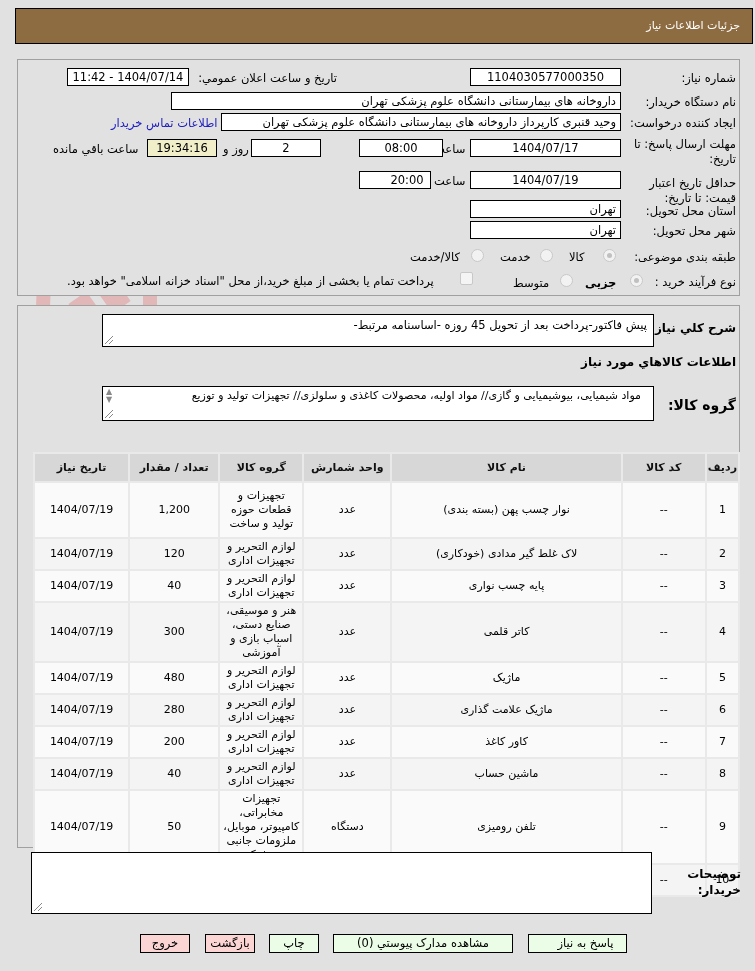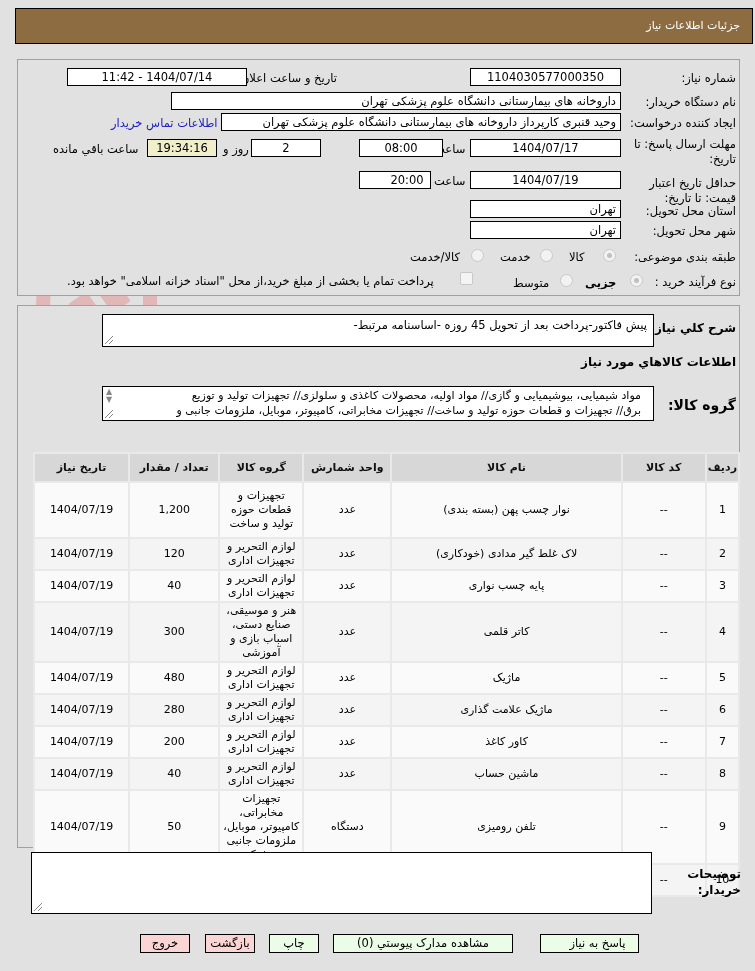--- a/index.html
+++ b/index.html
@@ -86,21 +86,21 @@
 
 <div class="titlebar">
   <span>جزئیات اطلاعات نیاز</span>
 </div>
 
 <div class="panel" style="left:17px; top:59px; width:723px; height:237px; border-left:1px solid #a0a0a0;"></div>
 
 <span class="abs lbl" style="right:19px; top:71px;">شماره نیاز:</span>
 <div class="box center" style="left:470px; top:68px; width:151px;">1104030577000350</div>
 <span class="abs lbl" style="right:418px; top:71px;">تاریخ و ساعت اعلان عمومي:</span>
-<div class="box center" style="left:67px; top:68px; width:180px;">1404/07/14 - 11:42</div>
+<div class="box center" style="left:67px; top:68px; width:122px;">1404/07/14 - 11:42</div>
 
 <span class="abs lbl" style="right:19px; top:95px;">نام دستگاه خریدار:</span>
 <div class="box right" style="left:171px; top:92px; width:450px;">داروخانه های بیمارستانی دانشگاه علوم پزشکی تهران</div>
 
 <span class="abs lbl" style="right:19px; top:116px;">ایجاد کننده درخواست:</span>
 <div class="box right" style="left:221px; top:113px; width:400px;">وحید قنبری کارپرداز داروخانه های بیمارستانی دانشگاه علوم پزشکی تهران</div>
 <span class="abs lbl link" style="left:111px; top:116px;">اطلاعات تماس خریدار</span>
 
 <span class="abs lbl" style="right:19px; top:137px; white-space:normal; width:110px; line-height:15px;">مهلت ارسال پاسخ: تا تاریخ:</span>
 <div class="box center" style="left:470px; top:139px; width:151px;">1404/07/17</div>
@@ -143,21 +143,20 @@
 <div class="textarea right" style="left:102px; top:314px; width:552px; height:33px;">
   <span>پیش فاکتور-پرداخت بعد از تحویل 45 روزه -اساسنامه مرتبط-</span>
   <span class="grip"></span>
 </div>
 
 <span class="abs bold" style="right:19px; top:355px; font-size:12px;">اطلاعات کالاهاي مورد نیاز</span>
 
 <span class="abs bold" style="right:19px; top:397px; font-size:14px;">گروه کالا:</span>
 <div class="textarea right" style="left:102px; top:386px; width:552px; height:35px; padding:1px 12px 1px 22px; font-size:11px; line-height:15px; white-space:nowrap; overflow:hidden;">
   <div>مواد شیمیایی، بیوشیمیایی و  گازی// مواد اولیه، محصولات کاغذی و سلولزی// تجهیزات تولید و توزیع</div>
-  <div>برق// تجهیزات و قطعات حوزه تولید و ساخت// تجهیزات مخابراتی، کامپیوتر، موبایل، ملزومات جانبی و</div>
   <span style="position:absolute; left:3px; top:1px; font-size:8px; color:#888; line-height:8px;">▲<br>▼</span>
   <span class="grip"></span>
 </div>
 
 <div class="abs" style="right:16px; top:414px; font-size:11px;margin-top:39px;">
   <span>نمایش 1 تا 10. [</span><span class="link">آخرین</span><span> / </span><span class="link">بعد</span><span>] </span><span class="link">3</span><span> ,</span><span class="link">2</span><span> ,</span><span class="bold">1</span><span> [قبل / اولین]</span>
 </div>
 
 <table class="grid">
   <thead>
@@ -264,17 +263,17 @@
     </tr>
   </tbody>
 </table>
 
 <span class="abs bold" style="right:14px; top:866px; white-space:normal; width:45px; font-size:12px; line-height:16px;">توضیحات خریدار:</span>
 <div class="textarea" style="left:31px; top:852px; width:621px; height:62px;">
   <span></span>
   <span class="grip"></span>
 </div>
 
-<div class="btn green" style="left:540px; top:934px; width:99px;padding-left:16px;">پاسخ به نیاز</div>
+<div class="btn green" style="left:528px; top:934px; width:99px;padding-left:16px;">پاسخ به نیاز</div>
 <div class="btn green" style="left:333px; top:934px; width:180px;">مشاهده مدارک پیوستي (0)</div>
 <div class="btn green" style="left:269px; top:934px; width:50px;">چاپ</div>
 <div class="btn red" style="left:205px; top:934px; width:50px;">بازگشت</div>
 <div class="btn red" style="left:140px; top:934px; width:50px;">خروج</div>
 
 </body></html>

